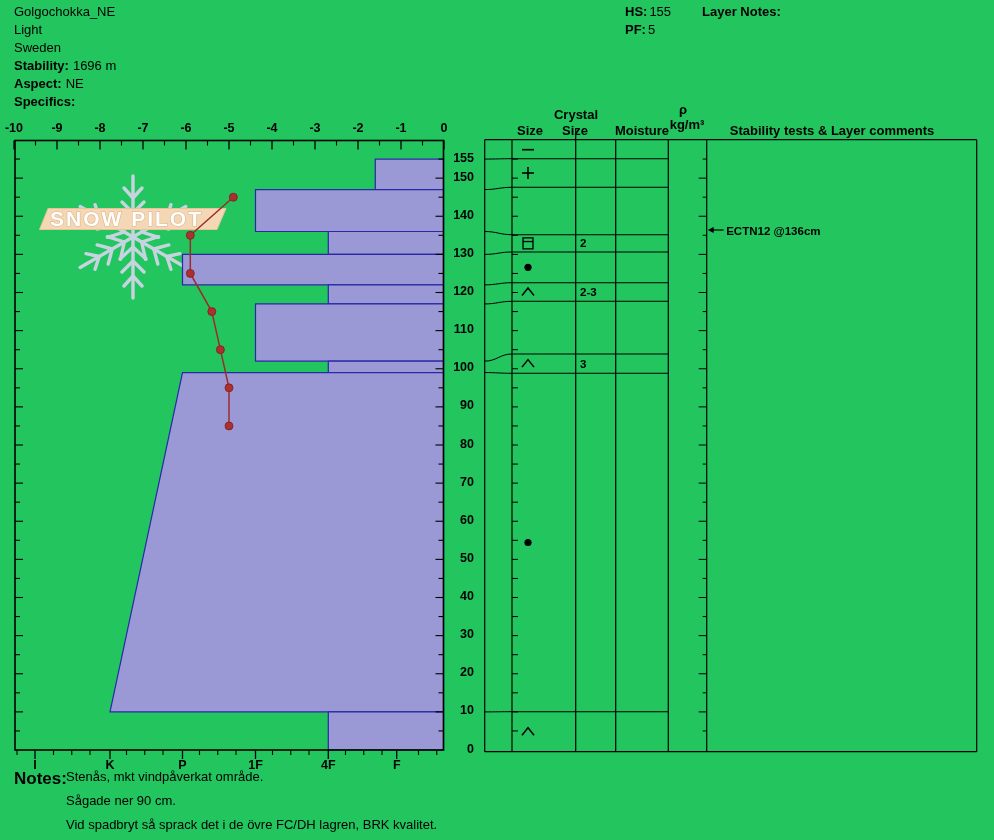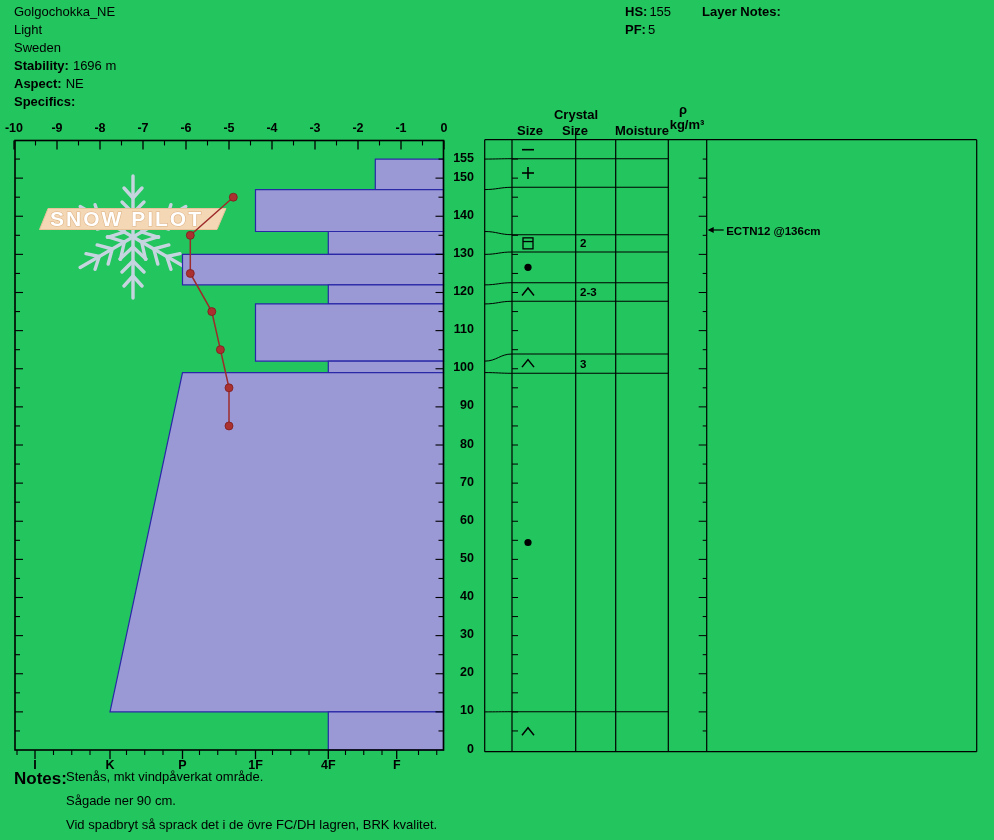--- a/index.html
+++ b/index.html
@@ -359,20 +359,21 @@
         <text x="726.2" y="234.5" text-anchor="start" class="ectlbl">ECTN12 @136cm</text>
       </g>
     </svg>
 
   <div class="thead" style="left:536px;top:107px;width:80px">Crystal</div>
   <div class="thead" style="left:500px;top:123px;width:60px">Size</div>
   <div class="thead" style="left:545px;top:123px;width:60px">Size</div>
   <div class="thead" style="left:612px;top:123px;width:60px">Moisture</div>
   <div class="thead" style="left:668px;top:102px;width:30px">ρ</div>
   <div class="thead" style="left:662px;top:117px;width:50px">kg/m³</div>
+  <div class="thead" style="left:707px;top:123px;width:250px">Stability tests &amp; Layer comments</div>
 
   <div>
     <b class="notes-label">Notes:</b>
     <div class="nline" style="top:769px">Stenås, mkt vindpåverkat område.</div>
     <div class="nline" style="top:793px">Sågade ner 90 cm.</div>
     <div class="nline" style="top:817px">Vid spadbryt så sprack det i de övre FC/DH lagren, BRK kvalitet.</div>
   </div>
 
 </div>
 

